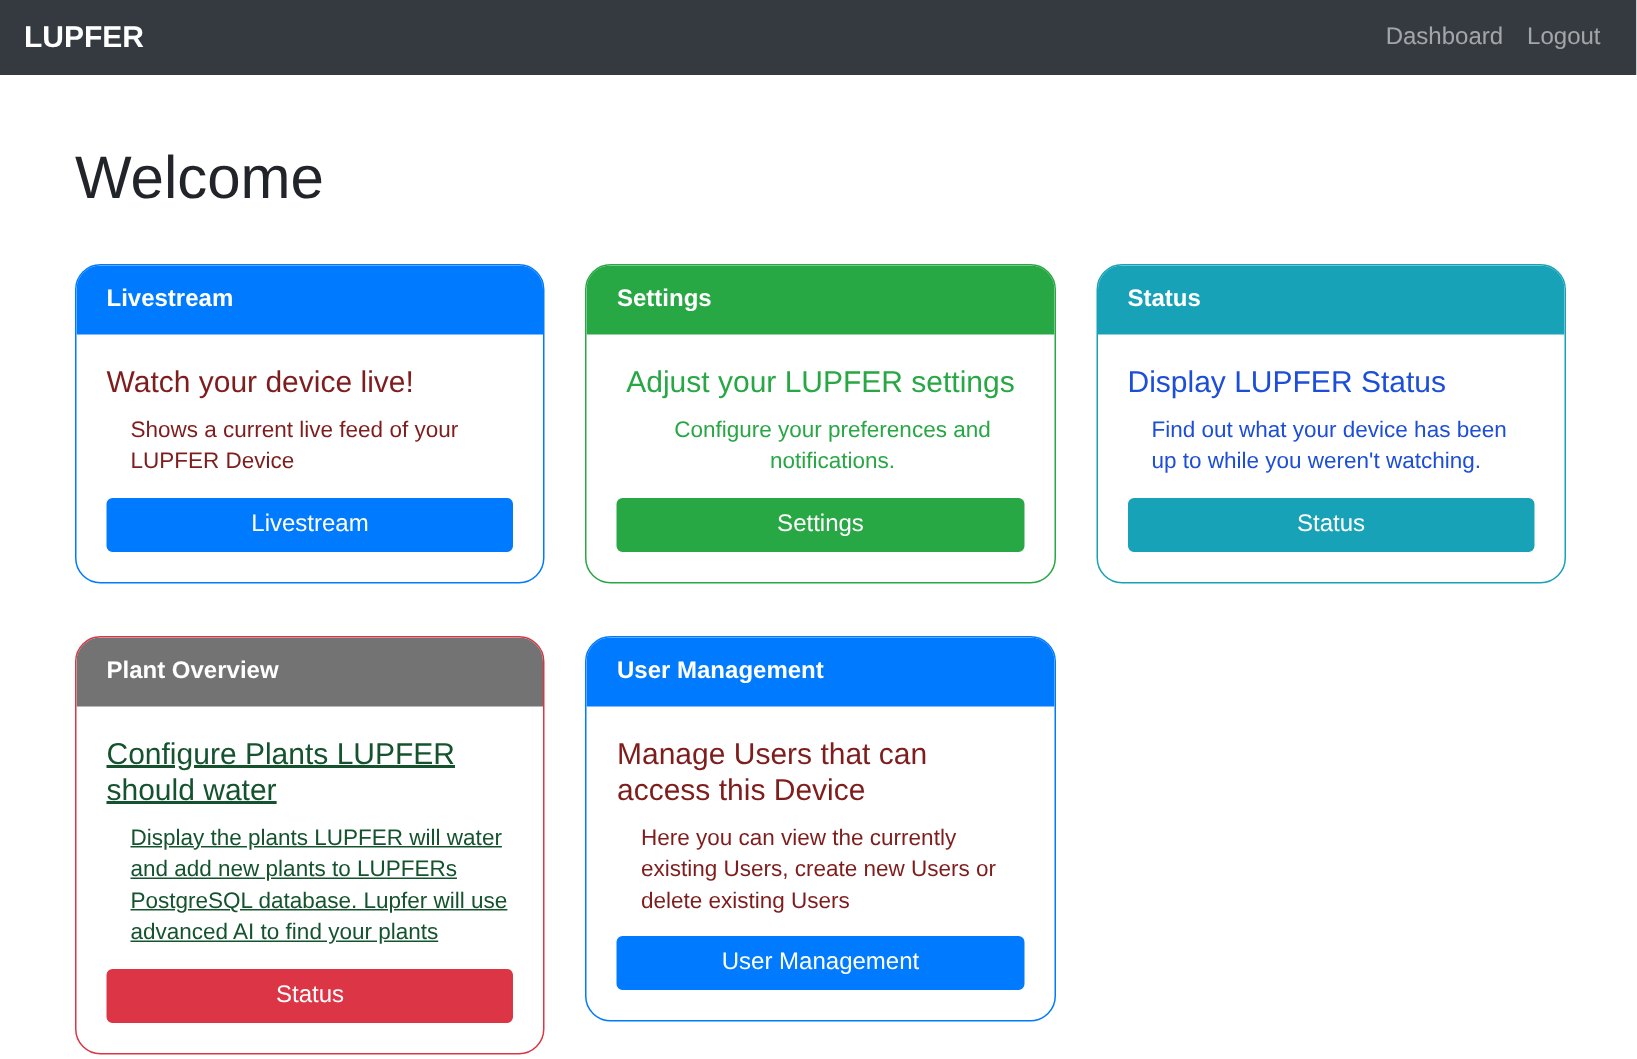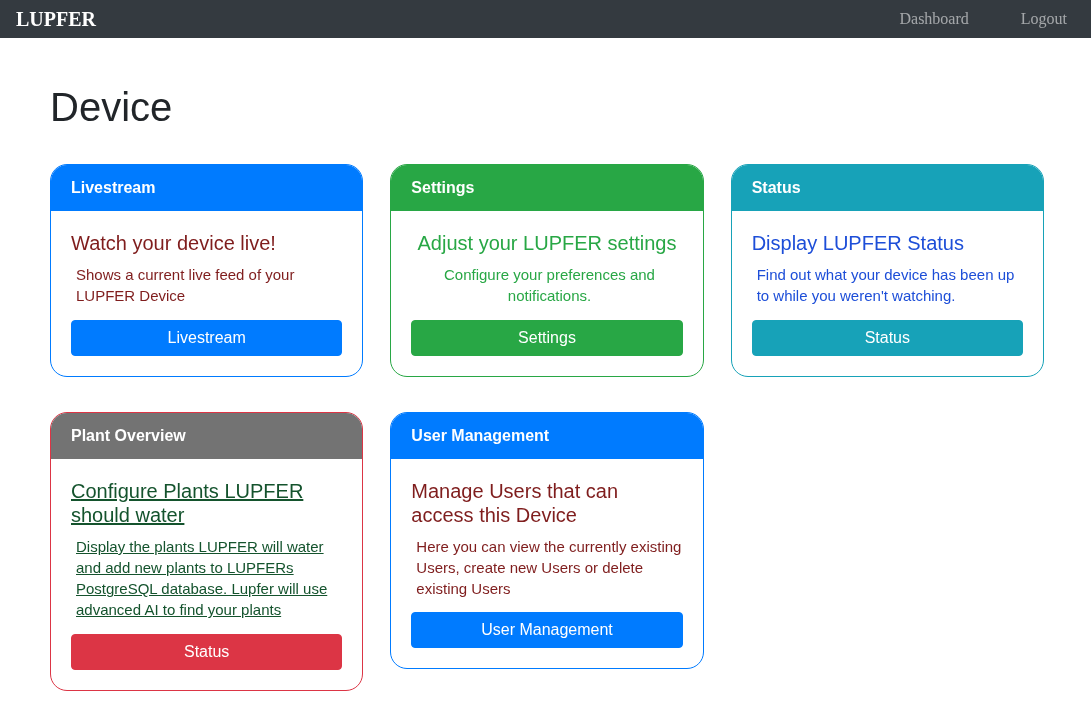--- a/index.html
+++ b/index.html
@@ -7,36 +7,35 @@
   body {
     width: 1091px;
     min-height: 706px;
     background: #ffffff;
     font-family: "Liberation Sans", sans-serif;
     color: #212529;
   }
 
   
   .navbar {
-    height: 38px;
+    height: 50px;
     background: #343a40;
     display: flex;
     align-items: center;
     justify-content: space-between;
     padding: 0 16px;
-    font-family: Liberation Serif, serif;
   }
   .navbar-brand {
     color: #ffffff;
     font-size: 20px;
     font-weight: bold;
     text-decoration: none;
     line-height: 1;
   }
-  .nav-links { display: flex; align-items: center; gap: 36px; }
+  .nav-links { display: flex; align-items: center; }
   .nav-link {
     color: rgba(255,255,255,0.55);
     font-size: 16px;
     text-decoration: none;
     padding: 8px 8px;
   }
 
   
   .main { padding: 45px 47px 20px 50px; }
   .page-title {
@@ -72,21 +71,21 @@
   .card-body { padding: 20px; }
   .card-title {
     font-size: 20px;
     font-weight: 400;
     line-height: 1.2;
     margin: 0 0 9px 0;
   }
   .card-text {
     font-size: 15px;
     line-height: 1.42;
-    margin: 0 0 13px 5px;
+    margin: 0 0 13px 16px;
   }
   .btn {
     display: block;
     width: 100%;
     border: 1px solid transparent;
     border-radius: 4px;
     color: #ffffff;
     font-family: inherit;
     font-size: 16px;
     line-height: 1.5;
@@ -123,21 +122,21 @@
 
 <header class="navbar">
   <a class="navbar-brand" href="#">LUPFER</a>
   <nav class="nav-links">
     <a class="nav-link" href="#">Dashboard</a>
     <a class="nav-link" href="#">Logout</a>
   </nav>
 </header>
 
 <main class="main">
-  <h1 class="page-title">Device</h1>
+  <h1 class="page-title">Welcome</h1>
 
   <div class="card-grid">
 
     <section class="card theme-primary">
       <div class="card-header">Livestream</div>
       <div class="card-body">
         <h5 class="card-title">Watch your device live!</h5>
         <p class="card-text">Shows a current live feed of your LUPFER Device</p>
         <button class="btn">Livestream</button>
       </div>

